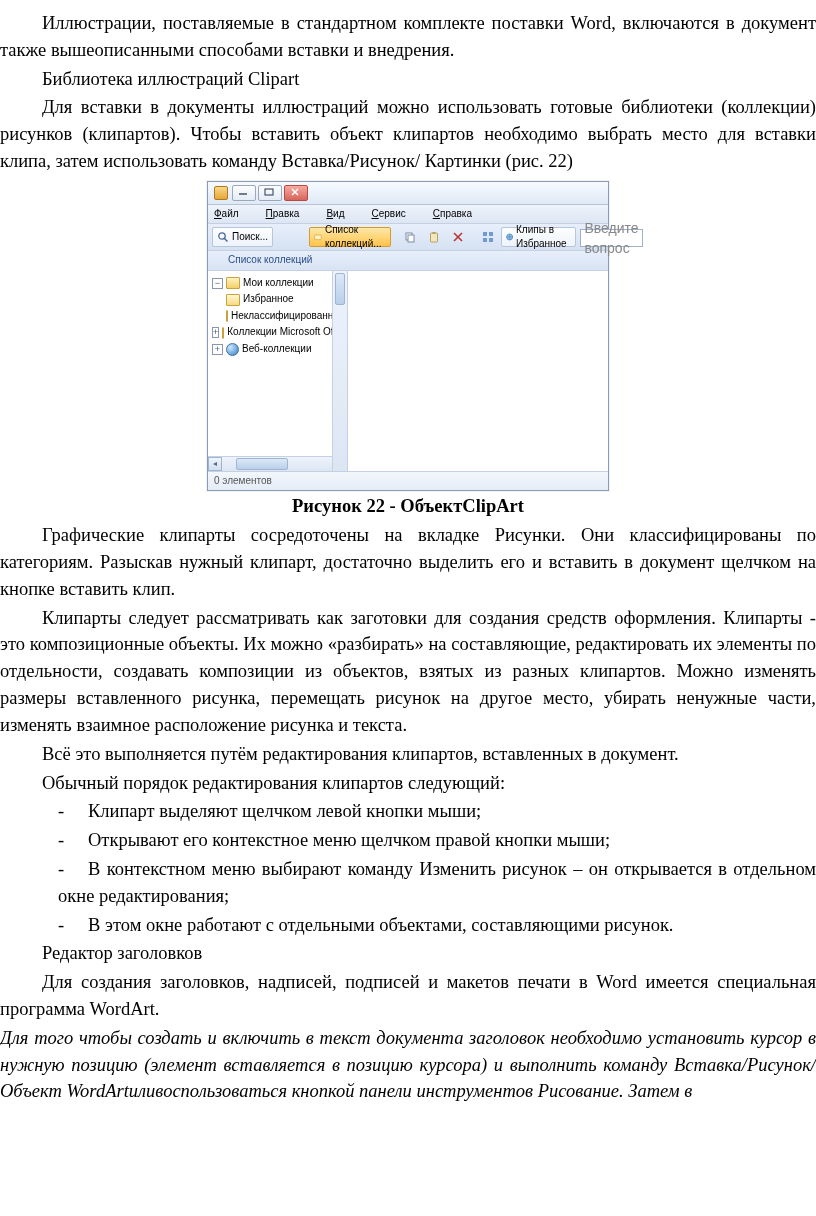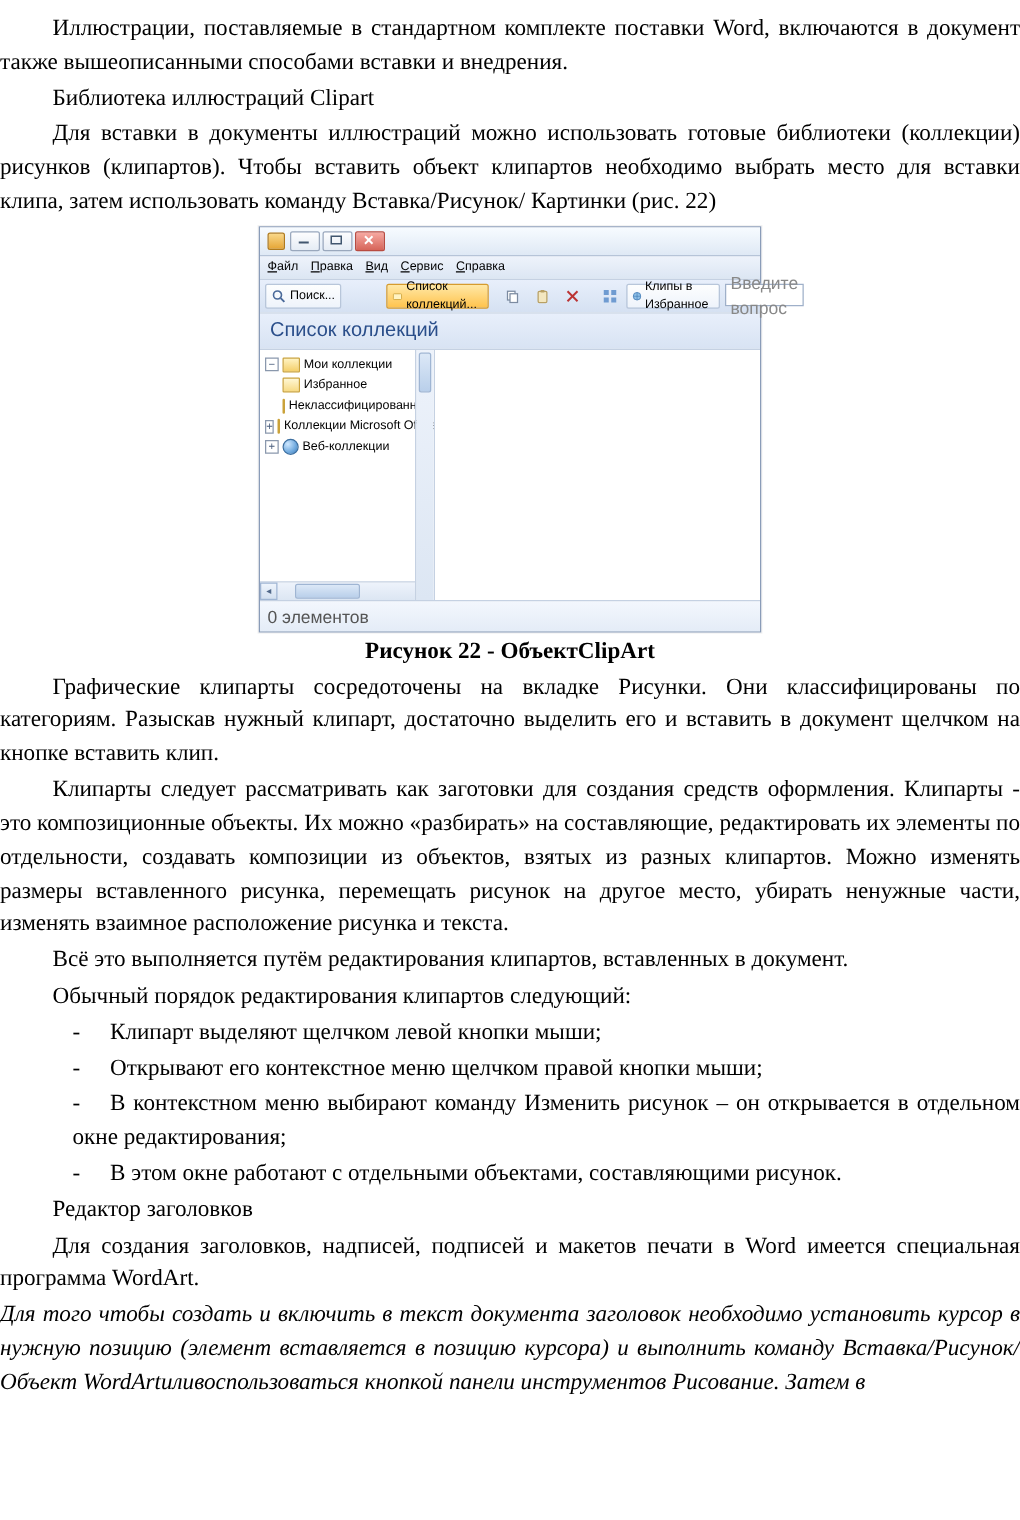--- a/index.html
+++ b/index.html
@@ -70,32 +70,32 @@
     border-radius: 2px;
     position: relative;
   }
   .win-btn.close { background: linear-gradient(#f7a9a2,#d6655a); border-color:#b84b41; }
   .win-btn svg { position:absolute; top:1px; left:4px; }
 
   .menubar {
     background: linear-gradient(#eef3fb,#dce6f3);
     padding: 2px 6px;
     display: flex;
-    gap: 10px;
+    gap: 27px;
     border-bottom: 1px solid #c5d1e2;
     font-size: 10px;
   }
   .menubar span { text-decoration: underline; text-decoration-color: rgba(0,0,0,0); }
   .menubar span::first-letter { text-decoration: underline; }
 
   .toolbar {
     background: linear-gradient(#e8effb,#d5e1f2);
     padding: 3px 4px;
     display: flex;
-    align-items: flex-start;
+    align-items: flex-end;
     gap: 2px;
     border-bottom: 1px solid #c5d1e2;
   }
   .tbtn {
     height: 18px;
     padding: 0 4px;
     display: inline-flex;
     align-items:center;
     gap:3px;
     border: 1px solid transparent;
@@ -117,22 +117,22 @@
   .askbox {
     width: 100px; height: 16px;
     background:#fff; border:1px solid #9fb0c9;
     font-size:14px; color:#888; padding:0 3px;
     display:flex; align-items:center;
   }
 
   .crumb {
     background: linear-gradient(#e8effb,#d8e3f3);
     border-bottom:1px solid #c5d1e2;
-    padding: 2px 8px;
-    font-size: 16px;
+    padding: 2px 20px;
+    font-size: 10px;
     color:#2a4e8a;
   }
 
   .body-area {
     display: flex;
     height: 200px;
     background:#fff;
   }
   .tree {
     width: 135px;
@@ -159,21 +159,21 @@
   .sq { width:9px; height:9px; border:1px solid #8a98ad; background:#fff; display:inline-flex; align-items:center; justify-content:center; font-size:9px; line-height:1; color:#4a5e7d; }
   .fold { width:12px; height:10px; background: linear-gradient(#fff3c2,#f4cf6a); border:1px solid #caa23a; border-radius:1px; }
   .fold.closed { background: linear-gradient(#fff7d4,#f7da84); }
   .globe { width:11px; height:11px; border-radius:50%; background: radial-gradient(circle at 30% 30%, #cfe8ff, #6fa9de 60%, #3d77b1); border:1px solid #3d6fa0; }
 
   .content-pane { flex:1; background:#fff; }
 
   .statusbar {
     border-top:1px solid #c5d1e2;
     background: linear-gradient(#f3f7fd,#e4ecf7);
-    font-size:14px; color:#555;
+    font-size:10px; color:#555;
     padding: 2px 6px;
   }
 
   .tree-hscroll {
     position:absolute; left:0; right:14px; bottom:0; height:14px;
     background: linear-gradient(#eef3fb,#dce6f3);
     border-top:1px solid #c5d1e2;
     display:flex; align-items:center;
   }
   .tree-hscroll .hthumb{

